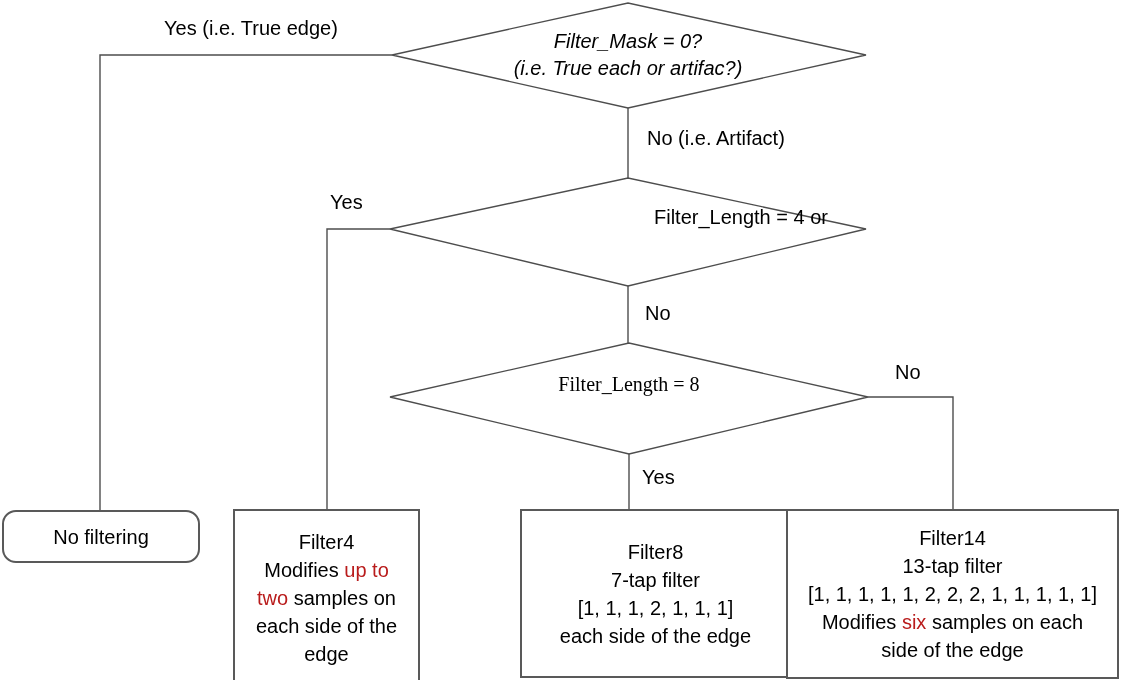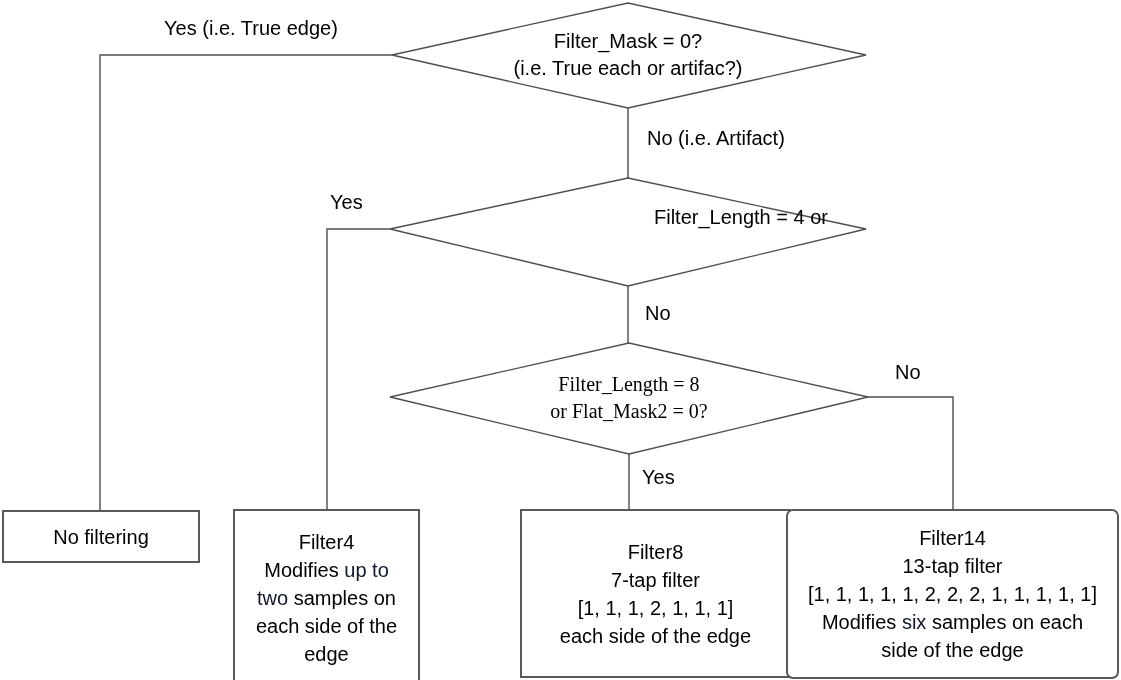--- a/index.html
+++ b/index.html
@@ -56,25 +56,25 @@
     border: 2px solid #595959;
     background: #ffffff;
     display: flex;
     flex-direction: column;
     align-items: center;
     justify-content: center;
     font-size: 20px;
     line-height: 28px;
     text-align: center;
   }
-  .box-no-filtering { left: 2px;   top: 510px; width: 198px; height: 53px; }
+  .box-no-filtering { left: 2px;   top: 510px; width: 198px; height: 53px; border-radius: 14px; }
   .box-filter4      { left: 233px; top: 509px; width: 187px; height: 178px; }
   .box-filter8      { left: 494px; top: 509px; width: 271px; height: 169px; margin-left: 26px; }
-  .box-filter14     { left: 786px; top: 509px; width: 333px; height: 170px; border-radius: 7px; }
-  .hl { color: #0f172a; }
+  .box-filter14     { left: 786px; top: 509px; width: 333px; height: 170px; }
+  .hl { color: #b91c1c; }
   .box-line { white-space: nowrap; }
 </style>
 </head>
 <body>
 
 <div class="canvas">
 
   <svg class="lines-svg" width="1121" height="680" viewBox="0 0 1121 680" xmlns="http://www.w3.org/2000/svg">
 
     <polyline points="392,55 100,55 100,510"></polyline>
@@ -82,30 +82,29 @@
     <polyline points="390,229 327,229 327,509"></polyline>
     <polyline points="628,286 628,343"></polyline>
     <polyline points="629,454 629,509"></polyline>
     <polyline points="868,397 953,397 953,509"></polyline>
 
     <polygon points="392,55 628,3 866,55 628,108"></polygon>
     <polygon points="390,229 628,178 866,229 628,286"></polygon>
     <polygon points="390,397 629,343 868,397 629,454"></polygon>
   </svg>
 
-  <div class="dtext" style="left:428px; top:28px;">
+  <div class="dtext" style="left:428px; top:28px;font-style:italic;">
     <div>Filter_Mask = 0?</div>
     <div>(i.e. True each or artifac?)</div>
   </div>
   <div class="dtext" style="left:428px; top:204px;text-align:right;">
     <div>Filter_Length = 4 or</div>
   </div>
   <div class="dtext" style="left:429px; top:371px;font-family:Liberation Serif, serif;">
     <div>Filter_Length = 8</div>
-    <div>or Flat_Mask2 = 0?</div>
   </div>
 
   <div class="edge-label" style="left:647px; top:126px;">No (i.e. Artifact)</div>
   <div class="edge-label centered" style="left:156px; top:16px; width:190px;">Yes (i.e. True edge)</div>
   <div class="edge-label" style="left:330px; top:190px;">Yes</div>
   <div class="edge-label" style="left:645px; top:301px;">No</div>
   <div class="edge-label" style="left:895px; top:360px;">No</div>
   <div class="edge-label" style="left:642px; top:465px;">Yes</div>
 
   <div class="outcome-box box-no-filtering">

